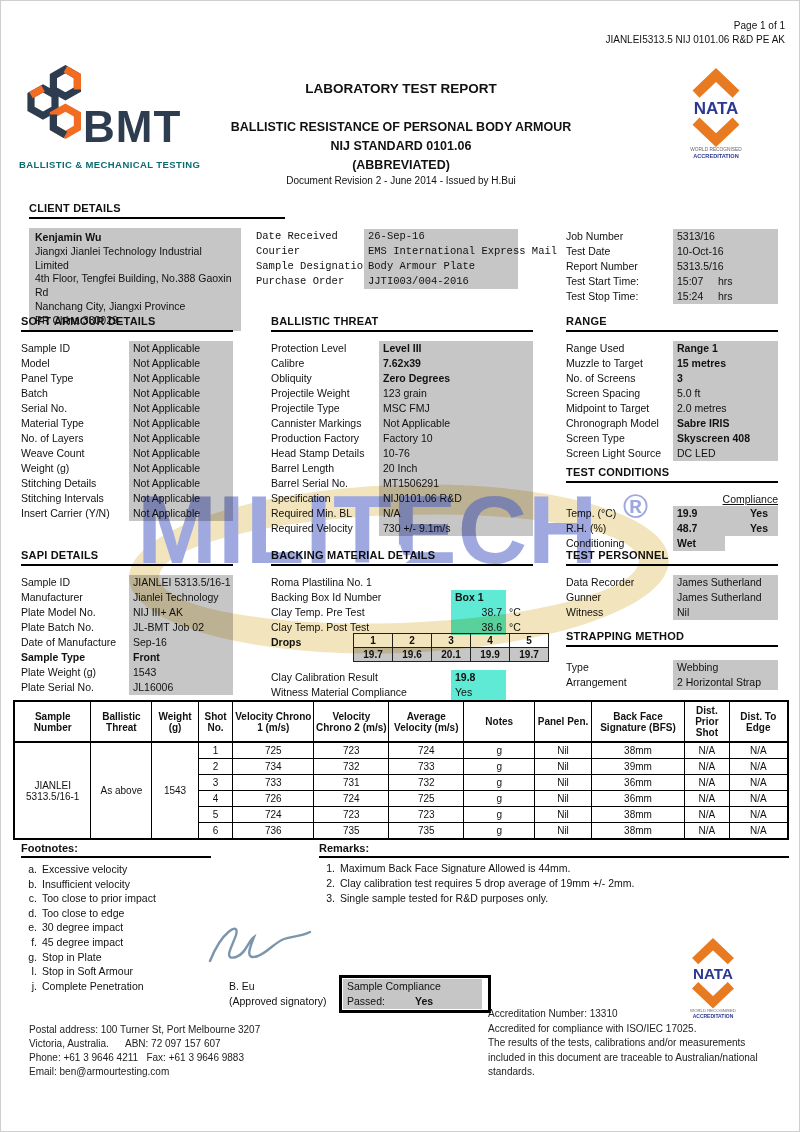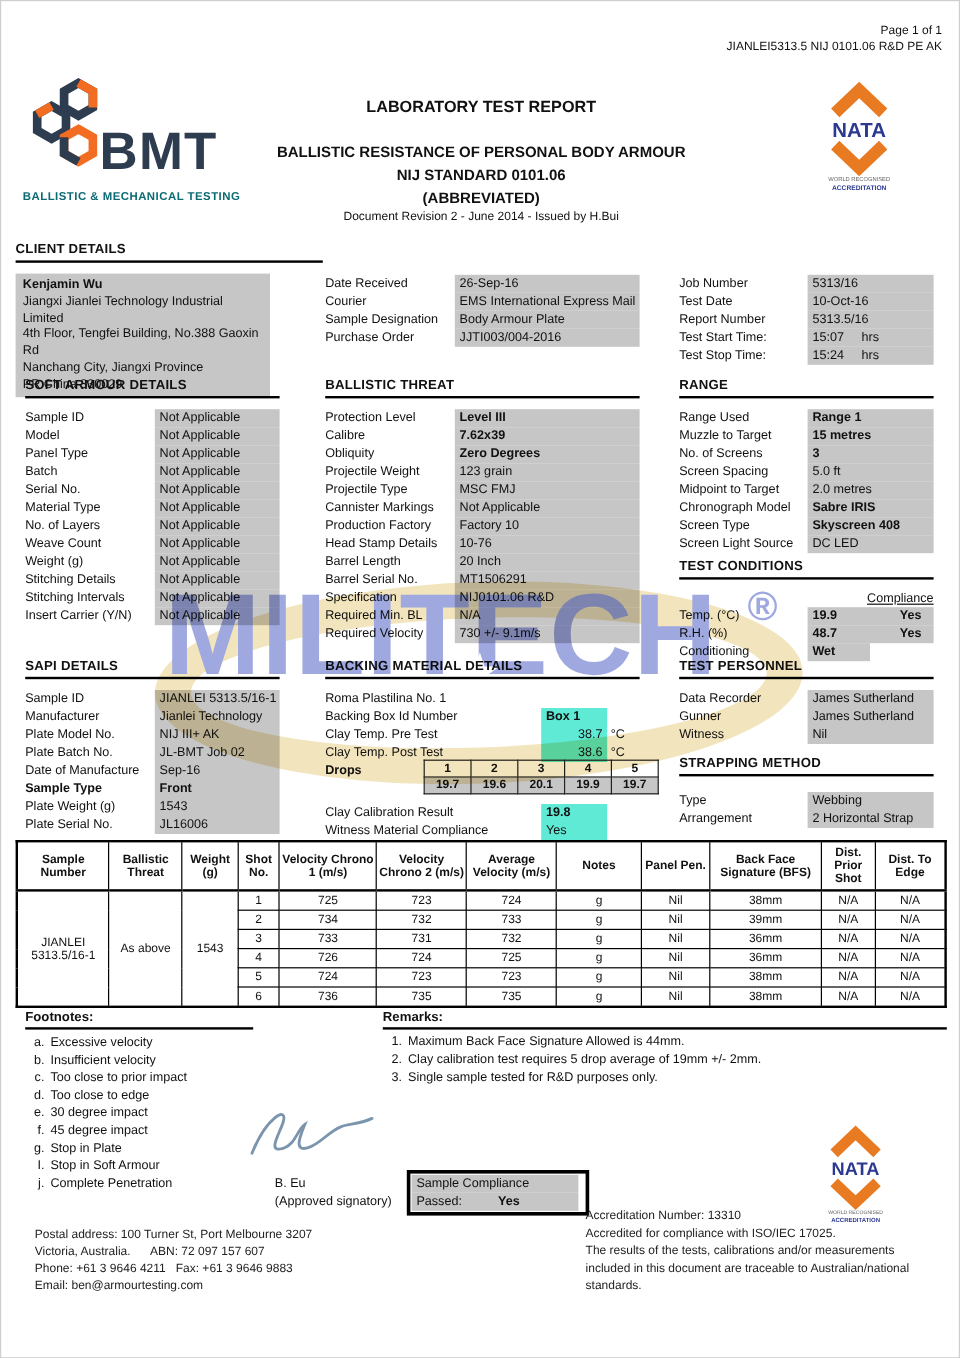--- a/index.html
+++ b/index.html
@@ -113,32 +113,32 @@
   </div>
 
   <svg class="abs" style="left:684px; top:66px;" width="62" height="94" viewBox="0 0 62 94">
     <polyline points="11,27 31,8 51,27" fill="none" stroke="#e87a22" stroke-width="10"></polyline>
     <text x="31" y="47" font-size="17" font-weight="bold" fill="#2b3990" text-anchor="middle">NATA</text>
     <polyline points="11,54 31,73 51,54" fill="none" stroke="#e87a22" stroke-width="10"></polyline>
     <text x="31" y="84" font-size="4.8" fill="#666" text-anchor="middle">WORLD RECOGNISED</text>
     <text x="31" y="91" font-size="5.6" font-weight="bold" fill="#2b3990" text-anchor="middle">ACCREDITATION</text>
   </svg>
 
-  <div class="abs" style="left:12px; top:201px; width:256px;">
+  <div class="abs" style="left:28px; top:201px; width:256px;">
     <div class="sec-head">CLIENT DETAILS</div>
     <div class="client-box" style="margin-top:3px;">
       <div class="bold">Kenjamin Wu</div>
       <div>Jiangxi Jianlei Technology Industrial Limited</div>
       <div>4th Floor, Tengfei Building, No.388 Gaoxin Rd</div>
       <div>Nanchang City, Jiangxi Province</div>
       <div>PR China 330029</div>
     </div>
   </div>
 
-  <div class="abs col-mid" style="left:270px; top:228px; width:262px;">
+  <div class="abs col-mid" style="left:255px; top:228px; width:262px;font-family:Liberation Mono, monospace;">
     <div class="kv">
         <span class="lbl">Date Received</span>
         <span class="val">26-Sep-16</span>
       </div>
     <div class="kv">
         <span class="lbl">Courier</span>
         <span class="val">EMS International Express Mail</span>
       </div>
     <div class="kv">
         <span class="lbl">Sample Designation</span>

